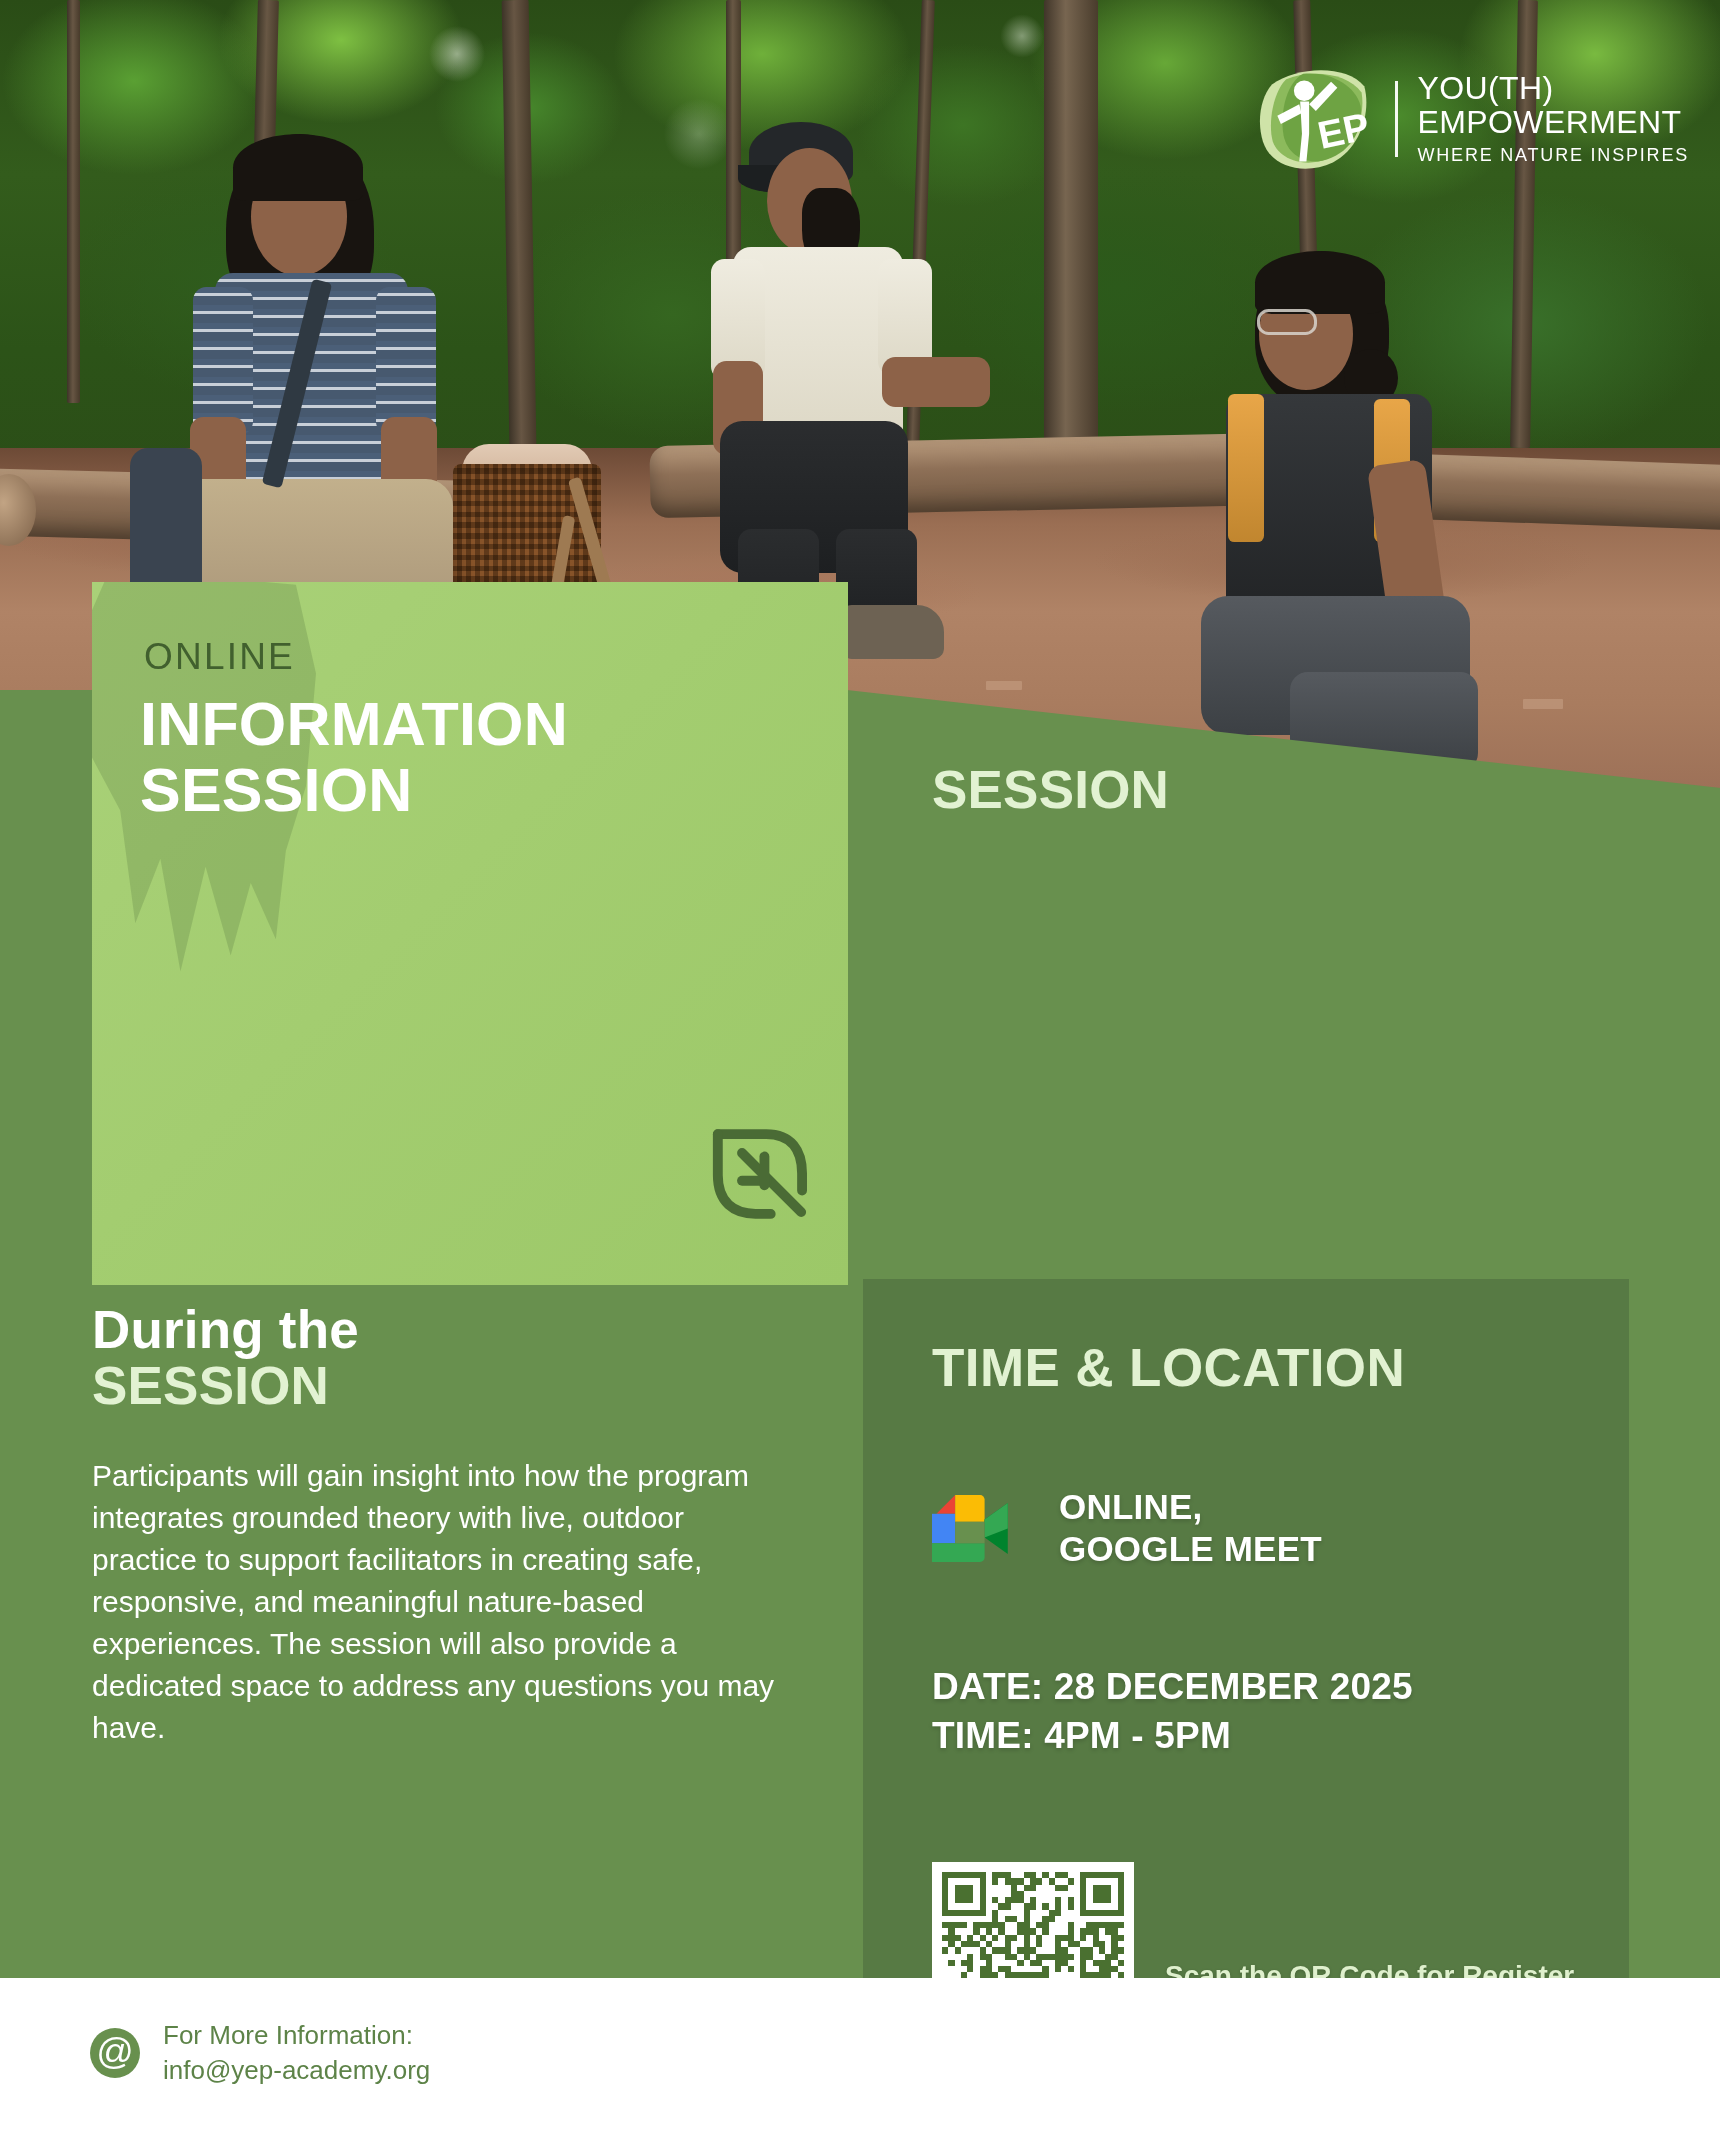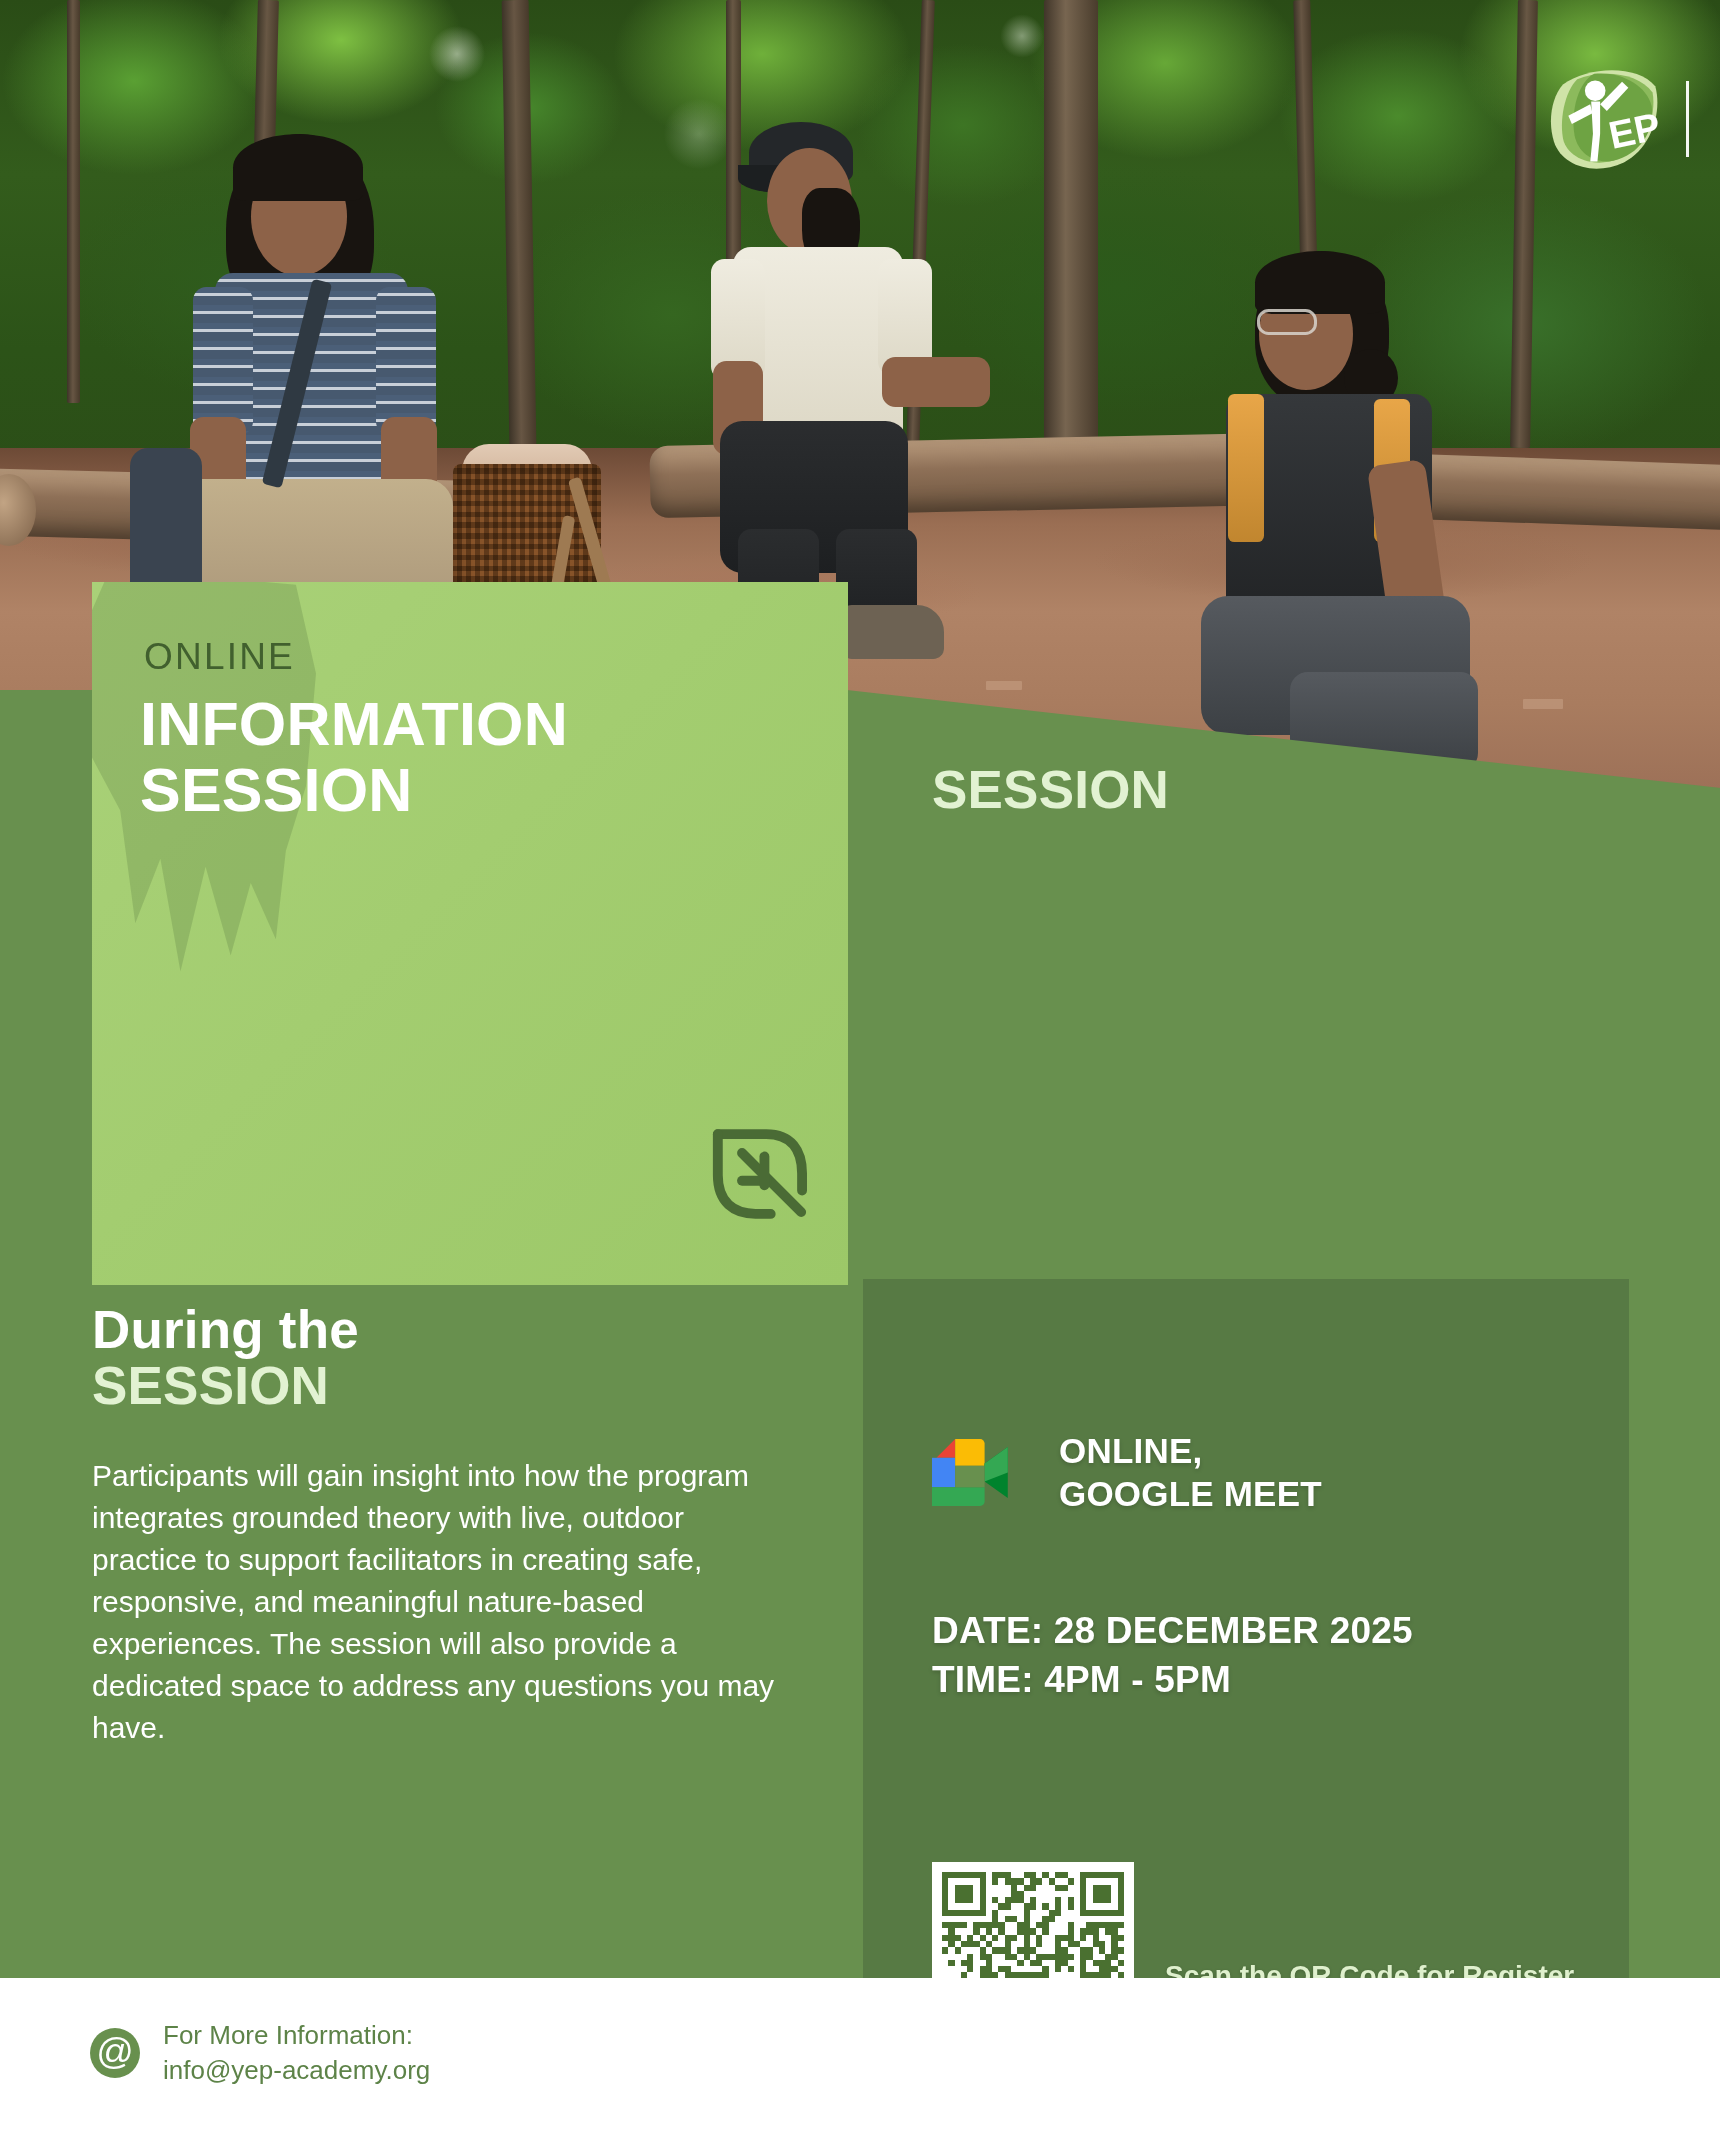--- a/index.html
+++ b/index.html
@@ -258,20 +258,25 @@
           <path d="M103 86 h20 v72 l-6 62 h-16 l6 -62 Z"></path>
           <path d="M101 92 L52 118 l8 18 l46 -24 Z"></path>
           <path d="M123 92 L172 42 l14 13 l-48 52 Z"></path>
         </g>
         <g fill="#ffffff" font-family="Liberation Sans, sans-serif" font-weight="700" font-size="86">
           <text x="150" y="192" transform="rotate(-12 150 192)">EP</text>
         </g>
       </svg>
     </div>
     <div class="logo-div"></div>
+    <div class="logo-txt">
+      <div class="l1">YOU(TH)</div>
+      <div class="l2">EMPOWERMENT</div>
+      <div class="l3">WHERE NATURE INSPIRES</div>
+    </div>
   </div>
 
   <div class="title-card">
     <div class="brush"></div>
     <div class="eyebrow">ONLINE</div>
     <div class="main-title">
       <div>INFORMATION</div>
       <div>SESSION</div>
     </div>
   </div>
@@ -294,20 +299,21 @@
 
   <div class="panel during">
     <div class="h-dual">
       <span class="h-line1">During the</span>
       <span class="h-line2">SESSION</span>
     </div>
     <div class="body-copy">Participants will gain insight into how the program integrates grounded theory with live, outdoor practice to support facilitators in creating safe, responsive, and meaningful nature-based experiences. The session will also provide a dedicated space to address any questions you may have.</div>
   </div>
 
   <div class="panel timeloc">
+    <h2>TIME &amp; LOCATION</h2>
 
     <div class="meet-row">
       <div class="meet-icon">
         <svg viewBox="0 0 175 150" width="78" height="67">
           <path d="M10 42 L52 0 L52 42 Z" fill="#EA4335"></path>
           <path d="M0 42 H52 V108 H0 Z" fill="#4285F4"></path>
           <path d="M52 0 H108 A10 10 0 0 1 118 10 V60 H52 Z" fill="#FBBC05"></path>
           <path d="M0 108 H118 V140 A10 10 0 0 1 108 150 H0 Z" fill="#34A853"></path>
           <path d="M118 55 L170 18 V132 L118 95 Z" fill="#00832D"></path>
           <path d="M118 55 L170 18 V75 L118 95 Z" fill="#34A853"></path>

